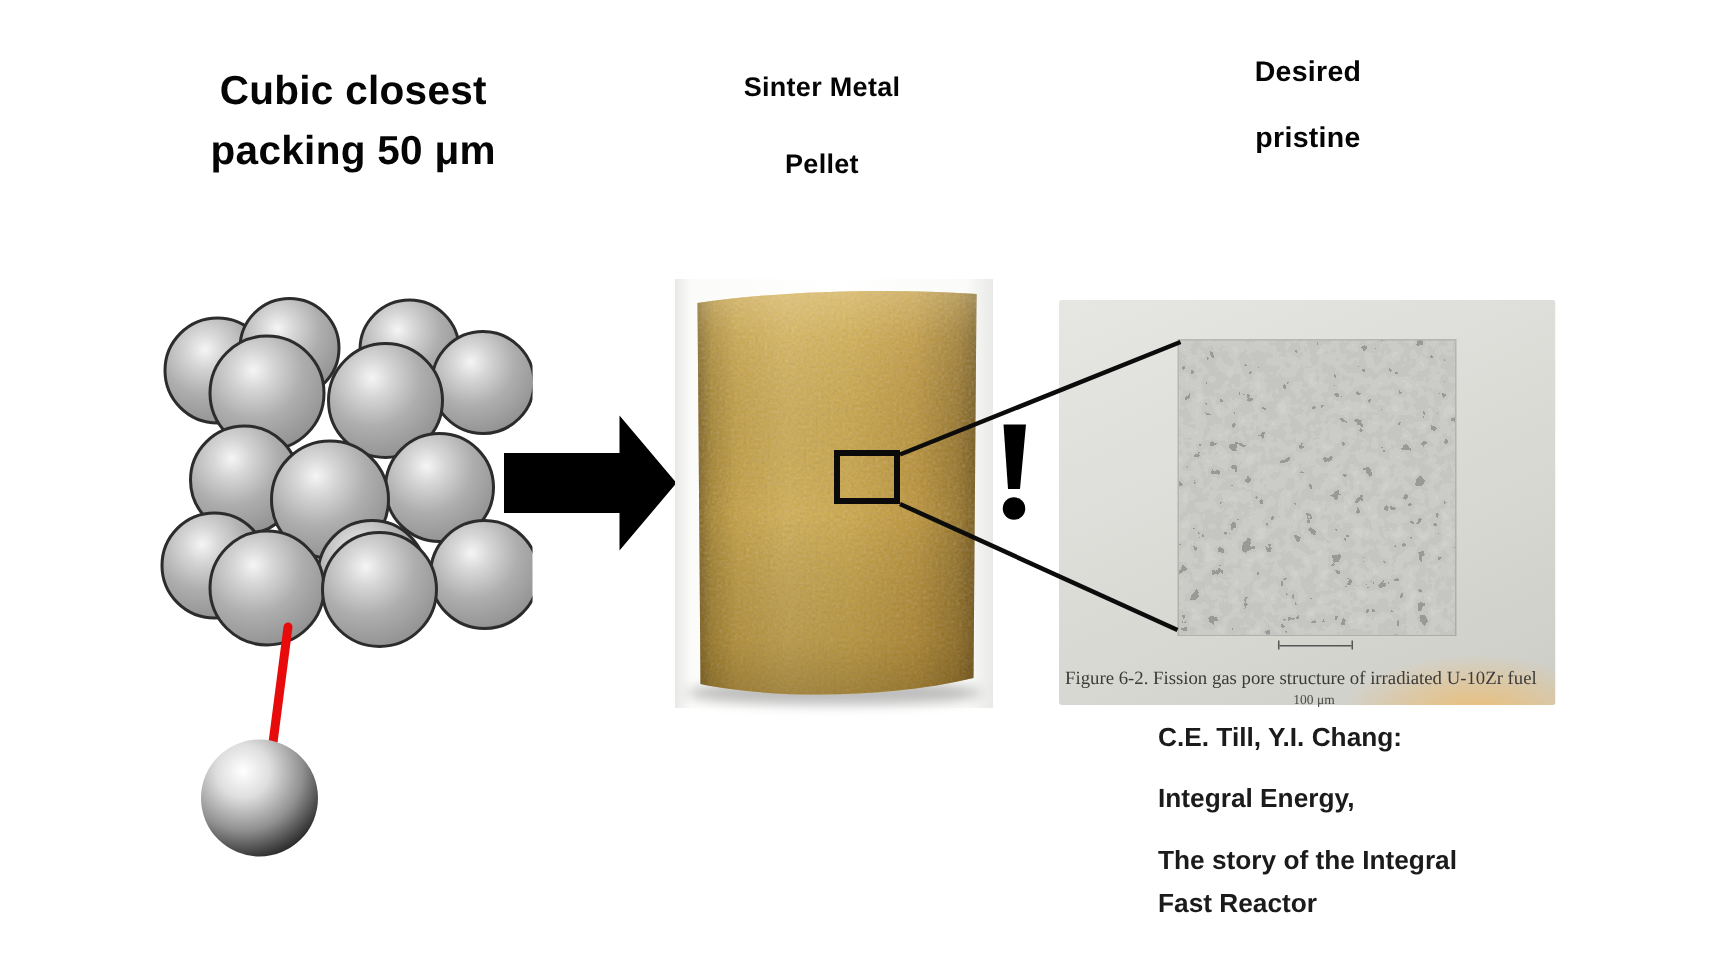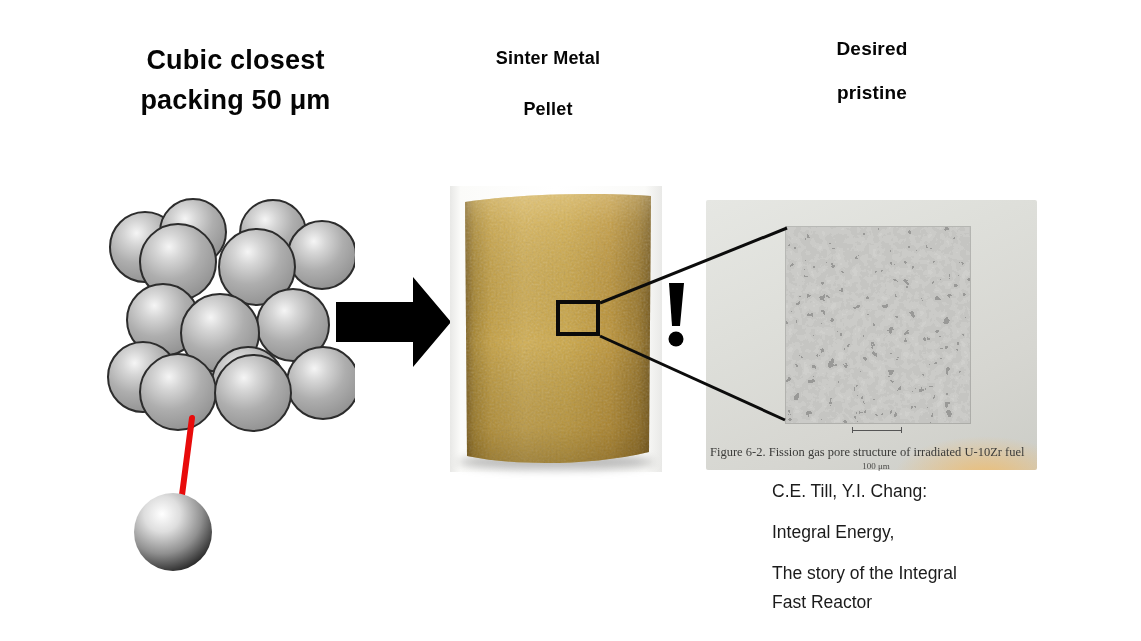--- a/index.html
+++ b/index.html
@@ -32,21 +32,21 @@
       radial-gradient(ellipse 130px 60px at 84% 103%, rgba(242,186,100,.85), rgba(242,186,100,0) 70%),
       linear-gradient(155deg,#e6e7e3 0%,#dedfda 35%,#d6d6d1 70%,#cccdc7 100%);
   }
   .micrograph{left:80px;top:27px;width:184px;height:196px;box-shadow:0 0 0 1px rgba(60,60,60,.25);}
   .scalebar{left:146px;top:227px;width:48px;height:6px;border-left:1px solid #555;border-right:1px solid #555;display:flex;align-items:center;}
   .scalebar .bar{width:100%;height:1px;background:#555;}
   .scalebar-label{left:140px;top:233px;width:60px;text-align:center;font-family:"Liberation Serif",serif;font-size:9px;color:#4a4a48;margin-top:28px;}
   .fig-caption{left:4px;top:245px;width:323px;text-align:left;font-family:"Liberation Serif",serif;font-size:12.5px;color:#3b3b39;}
   
   .citation{left:772px;top:477px;width:220px;font-size:17.5px;color:#1b1b1b;}
-  .citation p{margin:0 0 12px 0;line-height:29px;}
+  .citation p{margin:0 0 12px 0;line-height:29px;font-weight:bold;}
   
   svg{display:block;}
 </style>
 </head>
 <body>
 
 <div id="stage">
 
   <div class="abs panel-title pt-left">
     <div class="title-line">Cubic closest</div>

